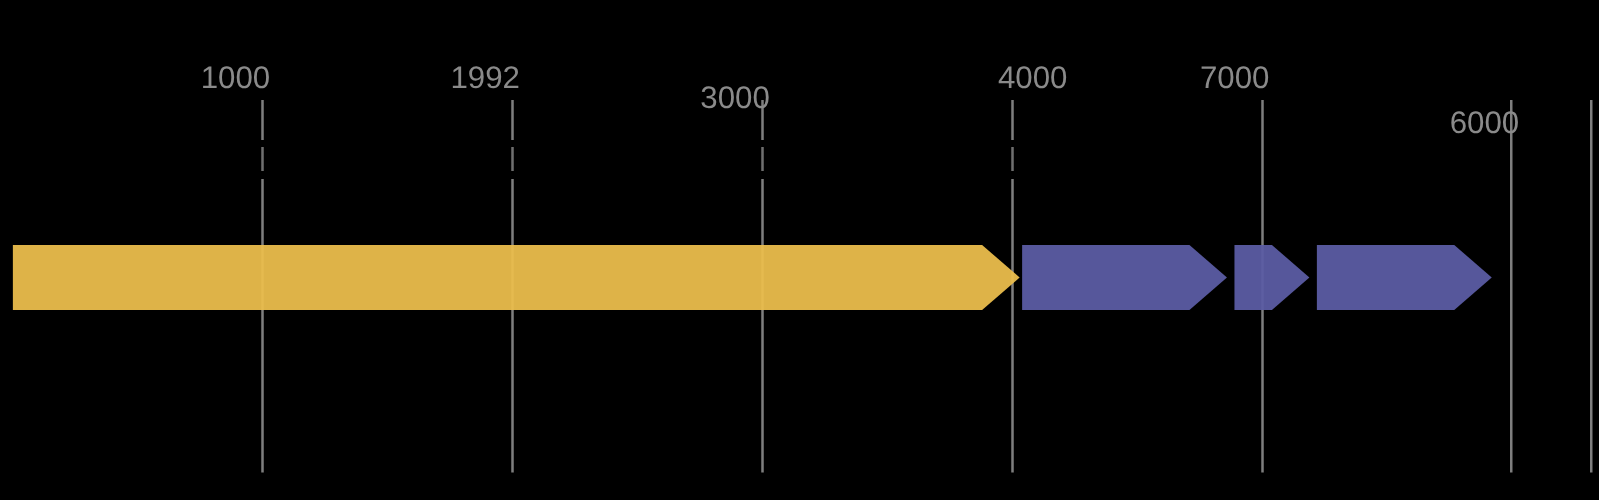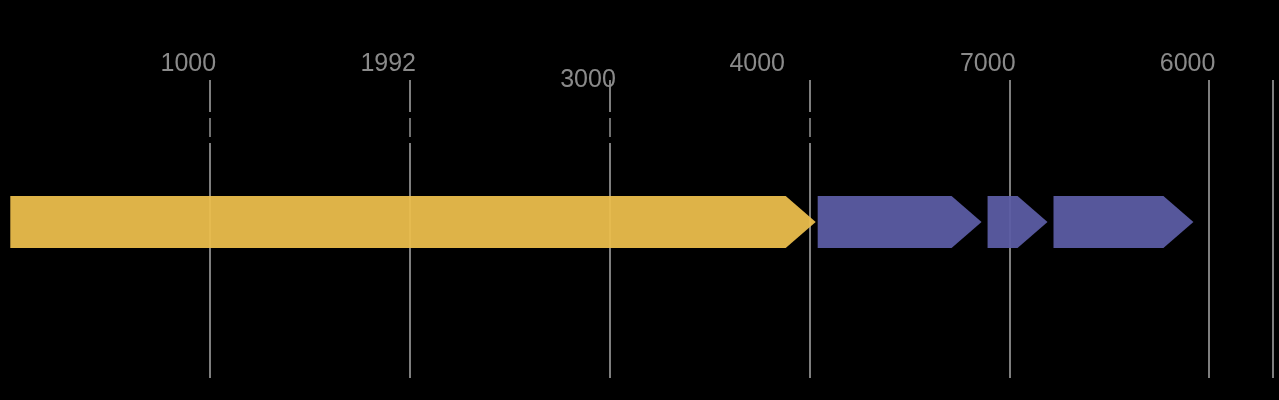--- a/index.html
+++ b/index.html
@@ -62,17 +62,17 @@
   <svg id="arrows-layer" width="1279" height="400" viewBox="0 0 1279 400" xmlns="http://www.w3.org/2000/svg">
       <polygon points="10.3,196 785.6954999999999,196 815.6954999999999,222 785.6954999999999,248 10.3,248" fill="#ECBE4D" fill-opacity="0.94"></polygon>
       <polygon points="817.694,196 951.5709999999999,196 981.5709999999999,222 951.5709999999999,248 817.694,248" fill="#5B5CA5" fill-opacity="0.94"></polygon>
       <polygon points="987.5664999999999,196 1017.544,196 1047.5215,222 1017.544,248 987.5664999999999,248" fill="#5B5CA5" fill-opacity="0.94"></polygon>
       <polygon points="1053.517,196 1163.412,196 1193.412,222 1163.412,248 1053.517,248" fill="#5B5CA5" fill-opacity="0.94"></polygon>
     </svg>
   <div id="ticklabels">
       <div class="tick-label" style="left: 126.15px;">1000</div>
       <div class="tick-label" style="left: 326px;">1992</div>
       <div class="tick-label" style="left: 525.85px; margin-top: 16px;">3000</div>
-      <div class="tick-label" style="left: 695px;">4000</div>
+      <div class="tick-label" style="left: 764px;">4000</div>
       <div class="tick-label" style="left: 925.55px;">7000</div>
-      <div class="tick-label" style="left: 1125.4px;">6000</div>
+      <div class="tick-label" style="left: 1125.4px; margin-top: 36px;">6000</div>
     </div>
 </div>
 
 </body></html>

